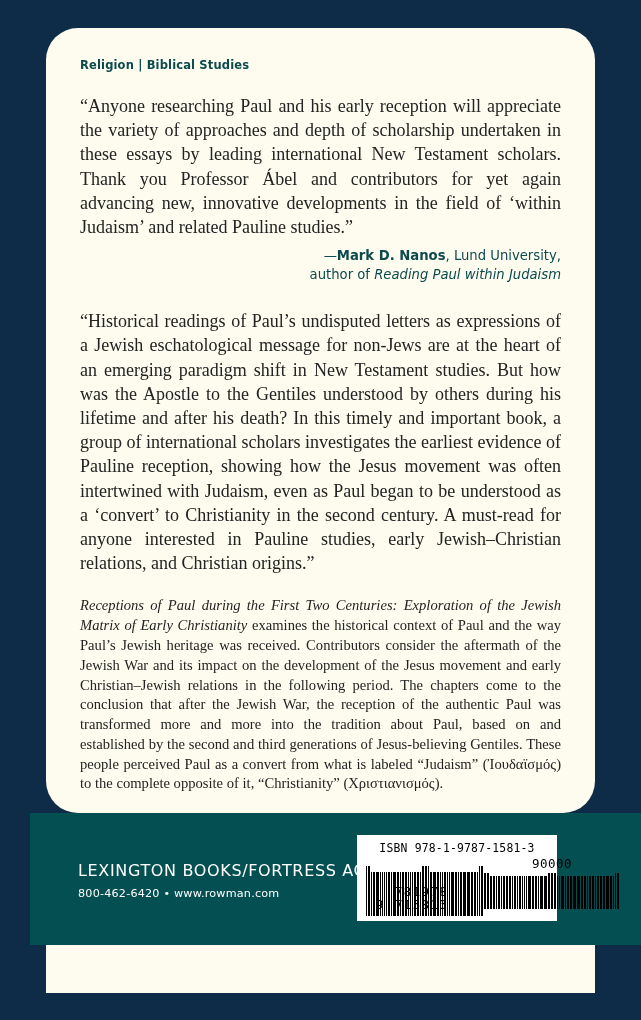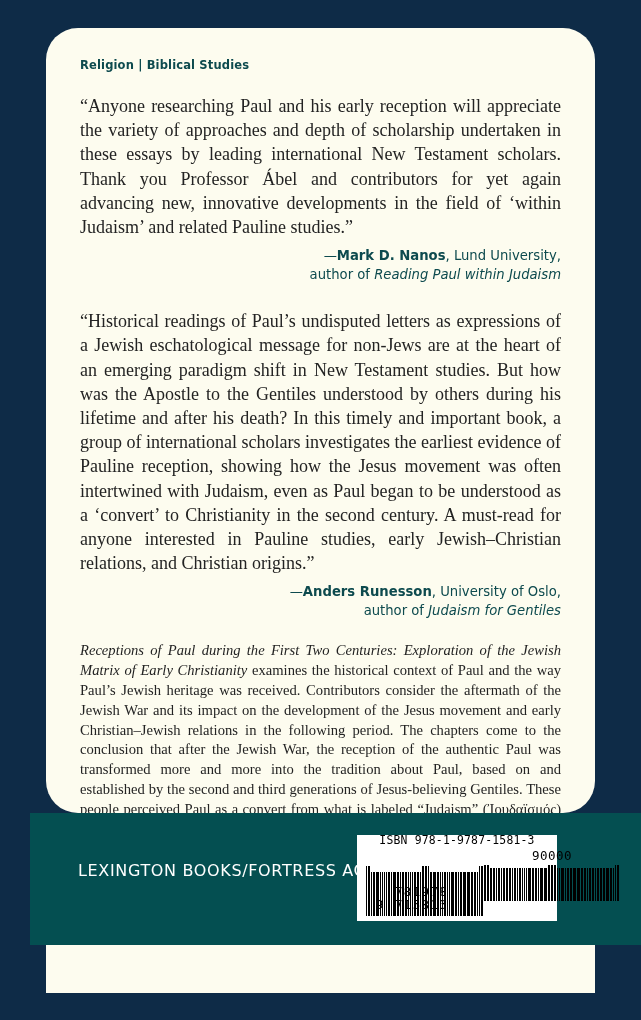--- a/index.html
+++ b/index.html
@@ -134,21 +134,21 @@
 
   
   .barcode-box {
     position: absolute;
     left: 327px;
     top: 22px;
     width: 200px;
     height: 86px;
     background: #ffffff;
     box-sizing: border-box;
-    padding: 0 9px 5px 9px;
+    padding: 8px 9px 5px 9px;
     display: flex;
     flex-direction: column;
   }
   .isbn-text {
     font-family: "DejaVu Sans Mono", monospace;
     font-size: 11.4px;
     color: #000;
     text-align: center;
     letter-spacing: 0.2px;
     line-height: 1;
@@ -221,38 +221,35 @@
 
     <p class="quote">“Anyone researching Paul and his early reception will appreciate the variety of approaches and depth of scholarship undertaken in these essays by leading international New Testament scholars. Thank you Professor Ábel and contributors for yet again advancing new, innovative developments in the field of ‘within Judaism’ and related Pauline studies.”</p>
     <p class="attribution">
       <span>—</span><span class="person">Mark D. Nanos</span><span>, Lund University,</span><br>
       <span>author of </span><span class="work">Reading Paul within Judaism</span>
     </p>
 
     <div class="block-gap-1"></div>
 
     <p class="quote">“Historical readings of Paul’s undisputed letters as expressions of a Jewish eschatological message for non-Jews are at the heart of an emerging paradigm shift in New Testament studies. But how was the Apostle to the Gentiles understood by others during his lifetime and after his death? In this timely and important book, a group of international scholars investigates the earliest evidence of Pauline reception, showing how the Jesus movement was often intertwined with Judaism, even as Paul began to be understood as a ‘convert’ to Christianity in the second century. A must-read for anyone interested in Pauline studies, early Jewish–Christian relations, and Christian origins.”</p>
-    <p class="attribution">
-      <span>—</span><span class="person">Anders Runesson</span><span>, University of Oslo,</span><br>
-      <span>author of </span><span class="work">Judaism for Gentiles</span>
-    </p>
 
     <div class="block-gap-2"></div>
 
     <p class="desc"><span class="booktitle">Receptions of Paul during the First Two Centuries: Exploration of the Jewish Matrix of Early Christianity</span><span> examines the historical context of Paul and the way Paul’s Jewish heritage was received. Contributors consider the aftermath of the Jewish War and its impact on the development of the Jesus movement and early Christian–Jewish relations in the following period. The chapters come to the conclusion that after the Jewish War, the reception of the authentic Paul was transformed more and more into the tradition about Paul, based on and established by the second and third generations of Jesus-believing Gentiles. These people perceived Paul as a convert from what is labeled “Judaism” (Ἰουδαϊσμός) to the complete opposite of it, “Christianity” (Χριστιανισμός).</span></p>
 
     <div class="block-gap-3"></div>
 
 
   </div>
 
   <div class="footer-band">
 
     <div class="publisher">
       <div class="publisher-name">LEXINGTON BOOKS/FORTRESS ACADEMIC</div>
+      <div class="publisher-contact">800-462-6420 • www.rowman.com</div>
     </div>
 
     <div class="barcode-box">
       <div class="isbn-text">ISBN 978-1-9787-1581-3</div>
       <div class="bars-row">
         <div style="position:relative; width:118px; height:100%;">
           <div class="bars-main" id="bars-main">
               <span class="bar" style="width:2px;height:50px;margin-right:1px;"></span>
               <span class="bar" style="width:2px;height:50px;margin-right:1px;"></span>
               <span class="bar" style="width:2px;height:44px;margin-right:1px;"></span>

